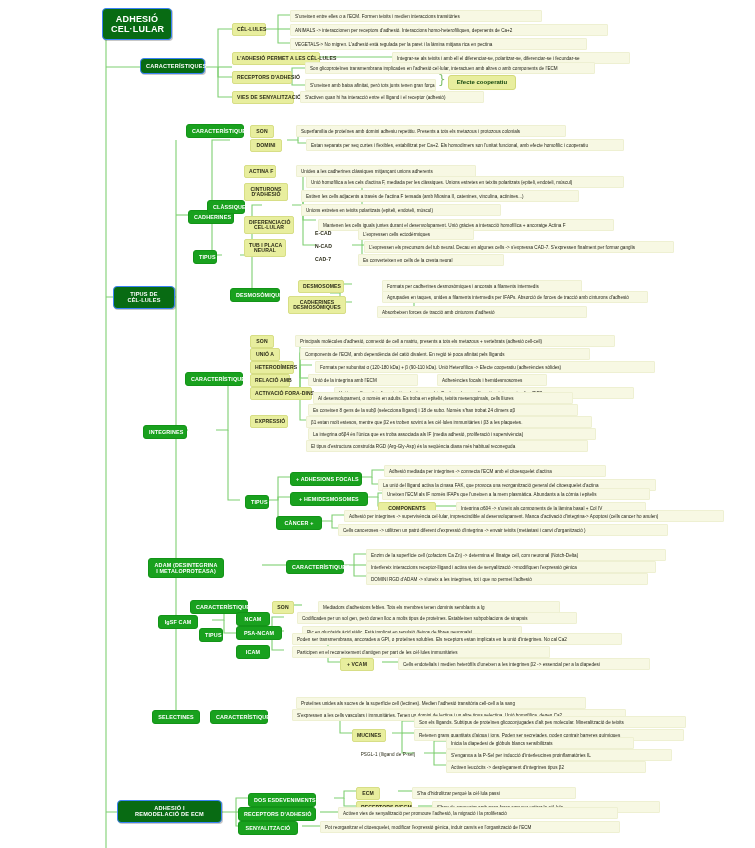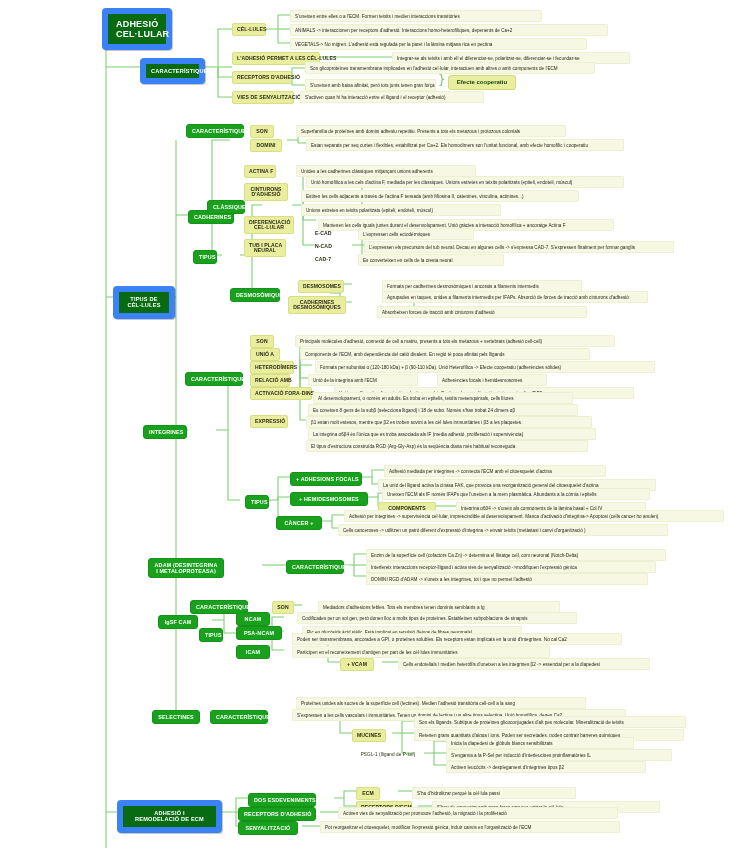--- a/index.html
+++ b/index.html
@@ -36,21 +36,21 @@
   
   .n-root {
     background: #086b13;
     color: #ffffff;
     font-weight: bold;
     font-size: 9px;
     letter-spacing: .2px;
     text-align: center;
     border-radius: 4px;
     padding: 5px 8px;
-    border: 6px solid #3b82f6;
+    border: 1px solid #3b82f6;
     box-shadow: 1px 1px 0 rgba(0,0,0,.22);
   }
   
   .n-green {
     background: #19a11e;
     color: #ffffff;
     font-weight: bold;
     font-size: 5.4px;
     letter-spacing: .15px;
     text-align: center;

